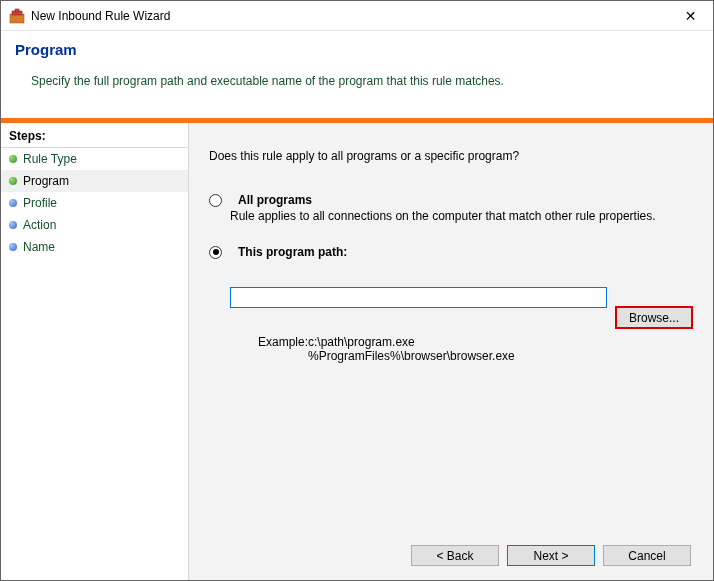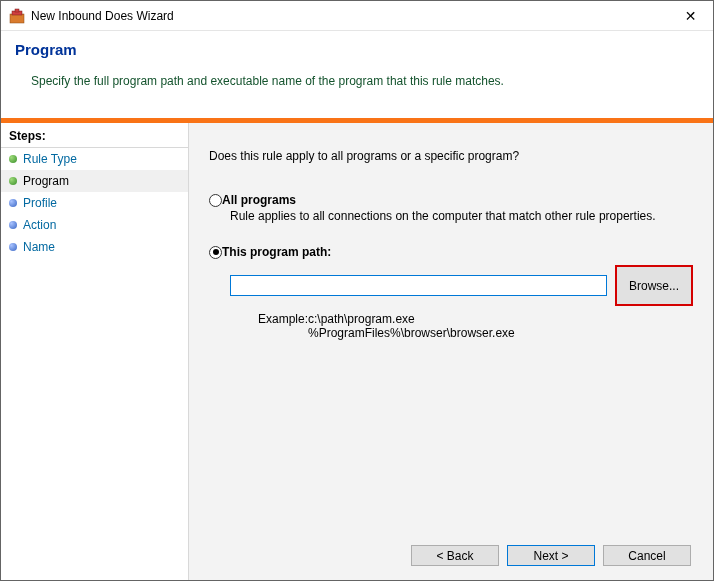--- a/index.html
+++ b/index.html
@@ -62,21 +62,21 @@
     font-size: 12px;
     padding: 6px 8px 4px 8px;
     border-bottom: 1px solid #d8d8d8;
   }
   .step {
     display:flex;
     align-items:center;
     gap:6px;
     padding: 4px 8px;
     font-size: 12px;
-    color: #0369a1;
+    color: #14532d;
     cursor: default;
   }
   .step.current {
     background: #f0f0f0;
     color: #000;
   }
   .step .bullet {
     width:8px; height:8px; border-radius:50%;
     background: radial-gradient(circle at 30% 30%, #9edb7a, #3a8f2a);
     flex-shrink:0;
@@ -93,21 +93,21 @@
     flex-direction:column;
   }
   .question {
     font-size: 12px;
     margin: 12px 0 30px 0;
   }
   .option-block { margin-bottom: 22px; }
   .option-row {
     display:flex;
     align-items:center;
-    gap:0;
+    gap:16px;
   }
   .radio {
     width:13px; height:13px; border:1px solid #333; border-radius:50%;
     display:inline-flex; align-items:center; justify-content:center;
     background:#fff;
   }
   .radio.checked::after {
     content:""; width:6px; height:6px; border-radius:50%; background:#000;
   }
   .opt-label { font-weight:700; font-size:12px; }
@@ -125,27 +125,28 @@
   .path-input {
     flex:1;
     height: 21px;
     border: 1px solid #0078d7;
     background: #fff;
     padding: 0 4px;
     font-size:12px;
     outline:none;
   }
   .browse-btn {
-    height: 41px;
+    height: 23px;
     padding: 0 12px;
     font-size: 12px;
     background: #e1e1e1;
     border: 2px solid #d40000;
     cursor: pointer;
     font-family: inherit;
+    margin-top: 41px;
   }
   .example-row {
     display:flex;
     margin: 6px 0 0 21px;
     font-size: 12px;
   }
   .example-label { width: 78px; text-align: right; }
   .example-text { white-space: pre-line; }
 
   .footer {
@@ -174,21 +175,21 @@
 <div class="window">
 
   <div class="titlebar">
     <span class="icon">
       <svg viewBox="0 0 16 16" width="16" height="16">
         <rect x="1" y="6" width="14" height="9" fill="#d97b2e" stroke="#8a4a10" stroke-width="0.5"></rect>
         <rect x="3" y="3" width="10" height="4" fill="#d04040" stroke="#7a1a1a" stroke-width="0.5"></rect>
         <rect x="6" y="1" width="4" height="3" fill="#d04040" stroke="#7a1a1a" stroke-width="0.5"></rect>
       </svg>
     </span>
-    <span class="title">New Inbound Does Wizard</span>
+    <span class="title">New Inbound Rule Wizard</span>
     <div class="close">
       <span>✕</span>
     </div>
   </div>
 
   <div class="header">
     <h1>Program</h1>
     <p>Specify the full program path and executable name of the program that this rule matches.</p>
   </div>
 

